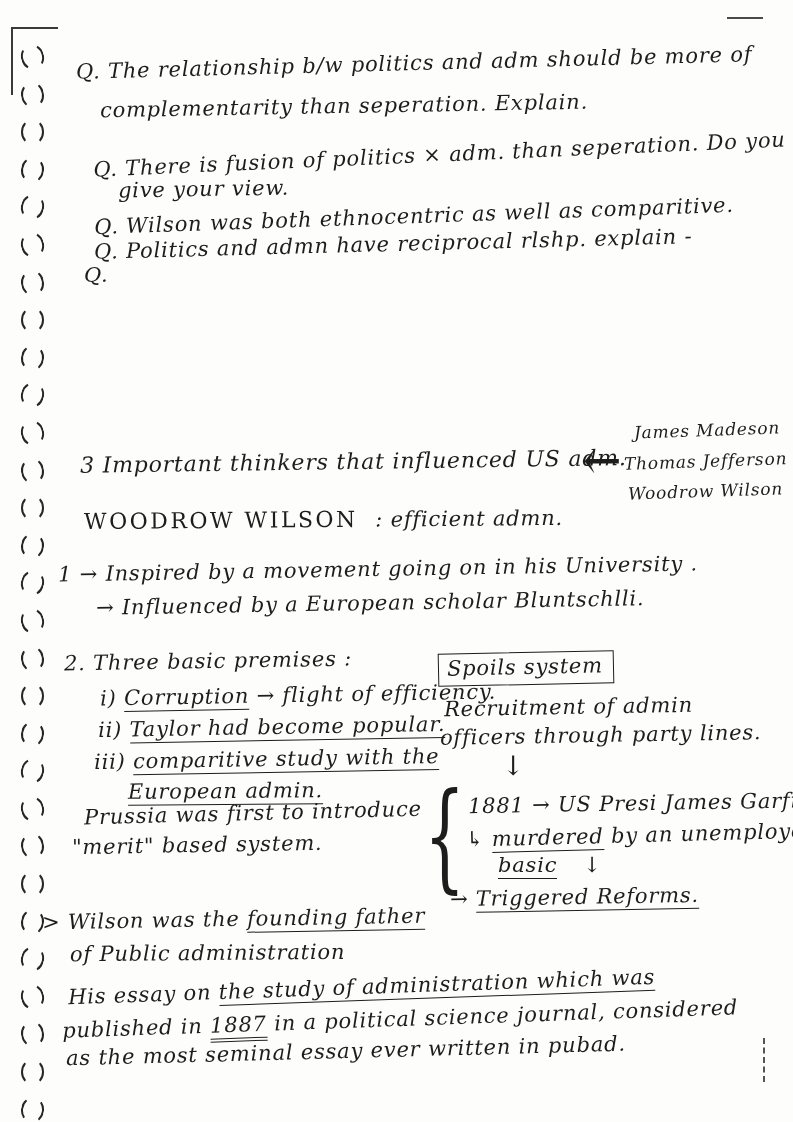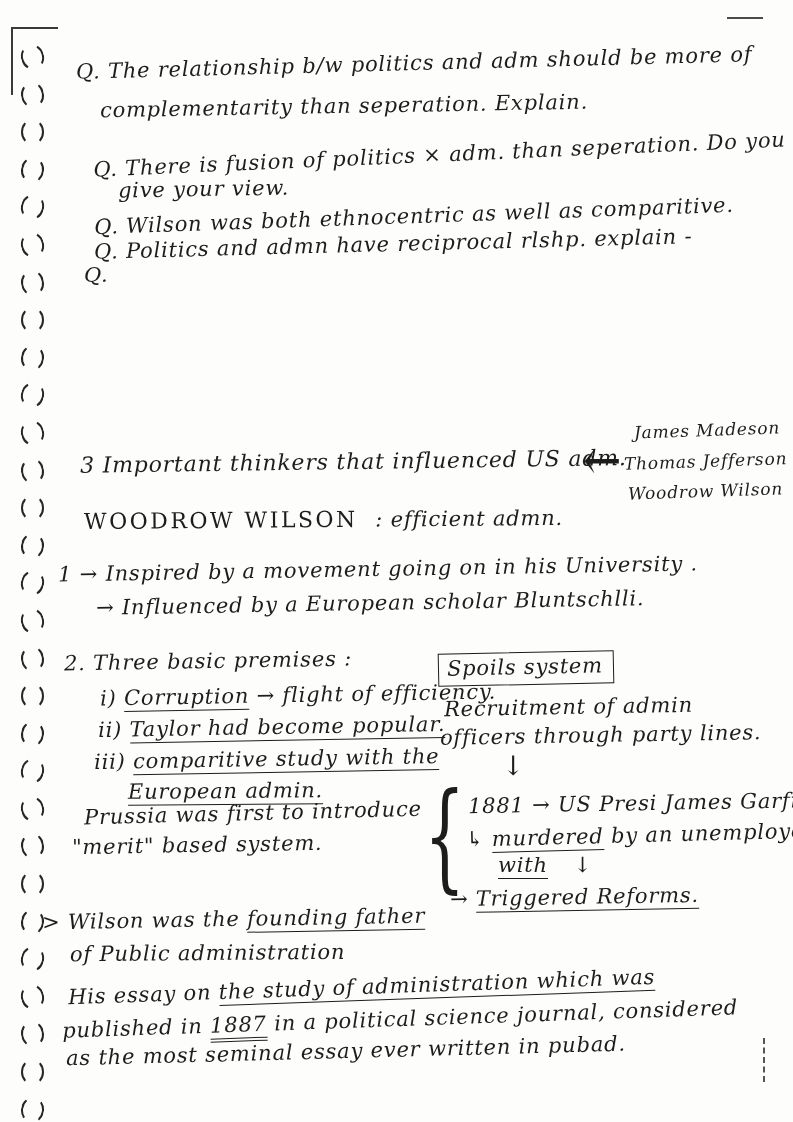--- a/index.html
+++ b/index.html
@@ -131,21 +131,21 @@
   <div class="hw" style="left:444px; top:694px; transform:rotate(-1deg);">Recruitment of admin</div>
   <div class="hw" style="left:440px; top:722px; transform:rotate(-1deg);">officers through party lines.</div>
   <div class="down-arrow" style="left:502px; top:750px;">↓</div>
 
   <div class="brace" style="left:424px; top:780px;">{</div>
   <div class="hw" style="left:468px; top:790px; transform:rotate(-1deg);">1881 → US Presi James Garfield</div>
   <div class="hw" style="left:466px; top:822px; transform:rotate(-1.5deg);">
     <span class="arrow">↳ </span><span class="u">murdered</span><span> by an unemployed</span>
   </div>
   <div class="hw" style="left:498px; top:852px;">
-    <span class="u">with</span><span class="arrow" style="margin-left:26px;">↓</span>
+    <span class="u">basic</span><span class="arrow" style="margin-left:26px;">↓</span>
   </div>
   <div class="hw" style="left:450px; top:884px; transform:rotate(-1deg);">
     <span class="arrow">→ </span><span class="u">Triggered Reforms.</span>
   </div>
 
   <div class="hw" style="left:84px; top:800px; transform:rotate(-1.5deg);">Prussia was first to introduce</div>
   <div class="hw" style="left:72px; top:832px; transform:rotate(-1deg);">"merit" based system.</div>
 
   <div class="hw" style="left:42px; top:906px; transform:rotate(-1deg);">
     <span>&gt; Wilson was the </span><span class="u">founding father</span>

